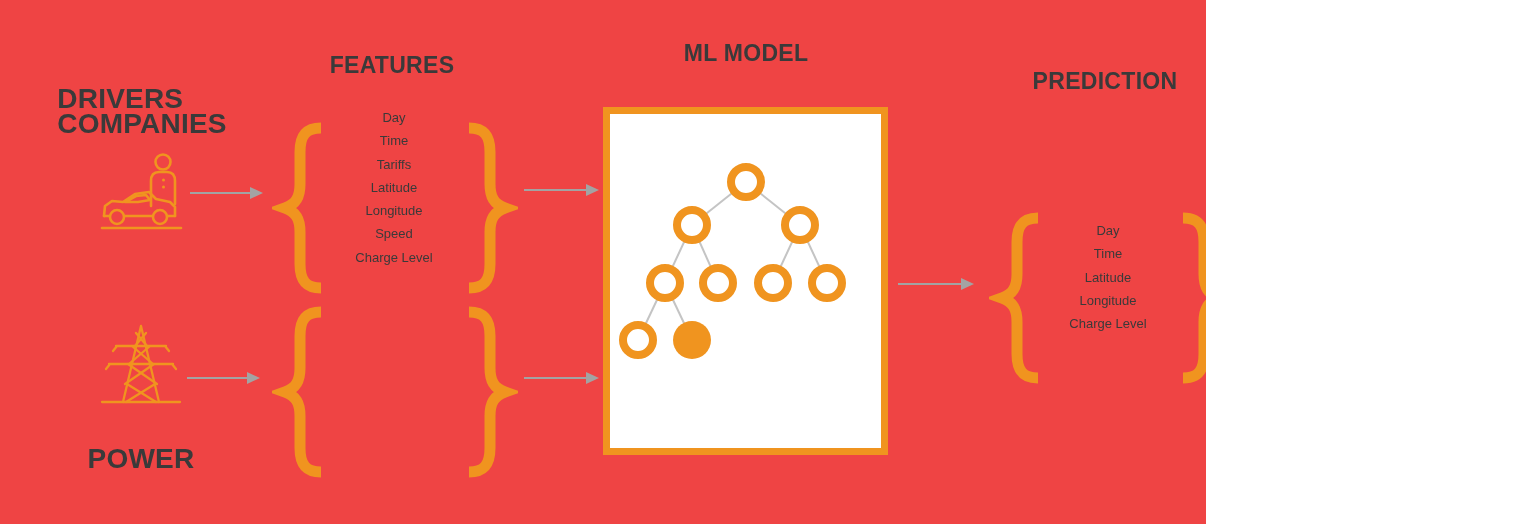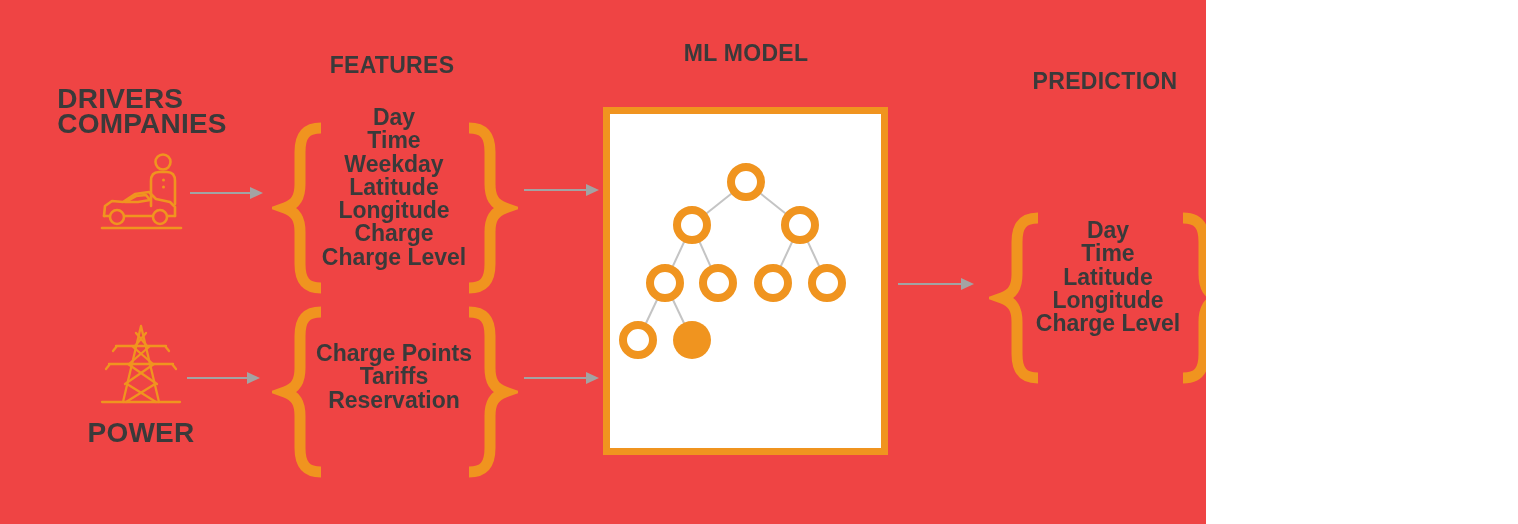--- a/index.html
+++ b/index.html
@@ -17,22 +17,22 @@
     position:absolute;transform:translateX(-50%);
     font-size:23px;font-weight:bold;letter-spacing:0.3px;white-space:nowrap;
     color:var(--dark);
   }
   .src-label{
     position:absolute;transform:translateX(-50%);text-align:left;
     font-size:28px;font-weight:bold;line-height:25px;letter-spacing:0.2px;white-space:nowrap;
     color:var(--dark);
   }
   .list{
-    position:absolute;text-align:center;font-size:23px;line-height:23.3px;
-    color:var(--dark);white-space:nowrap;font-weight:bold;
+    position:absolute;text-align:center;font-size:13px;line-height:23.3px;
+    color:var(--dark);white-space:nowrap;
   }
   .arrow{
     position:absolute;height:2px;background:var(--arrow);
   }
   .arrow::after{
     content:"";position:absolute;right:-13px;top:-5px;width:0;height:0;
     border-left:13px solid var(--arrow);
     border-top:6px solid transparent;border-bottom:6px solid transparent;
   }
   .brace,.icon,.tree{position:absolute;}
@@ -77,21 +77,21 @@
       <path d="M6 80 H 84"></path>
       <path d="M45 4 L27 80 M45 4 L63 80"></path>
       <path d="M40 11 L51 24 M50 11 L39 24"></path>
       <path d="M36 24 L57 42 M54 24 L33 42"></path>
       <path d="M32 42 L61 62 M58 42 L29 62"></path>
       <path d="M31 62 L60 80 M59 62 L30 80"></path>
       <path d="M20 24 H 70 M17 29 L21 24 M69 24 L73 29"></path>
       <path d="M13 42 H 77 M10 47 L14 42 M76 42 L80 47"></path>
     </g>
   </svg>
-  <div class="src-label" style="left:141px;top:420px;">
+  <div class="src-label" style="left:141px;top:446px;">
     <div>POWER</div>
   </div>
 
   <div class="arrow" style="left:190px;top:192px;width:60px;"></div>
   <div class="arrow" style="left:187px;top:377px;width:60px;"></div>
   <div class="arrow" style="left:524px;top:189px;width:62px;"></div>
   <div class="arrow" style="left:524px;top:377px;width:62px;"></div>
   <div class="arrow" style="left:898px;top:283px;width:63px;"></div>
   <div class="arrow" style="left:1240px;top:287px;width:62px;"></div>
 
@@ -99,40 +99,35 @@
     <path d="M49 6 C34 6 28 13 28 30 L28 62 C28 75 24 82 13 86 C24 90 28 97 28 110 L28 142 C28 159 34 166 49 166" fill="none" stroke="var(--orange)" stroke-width="11"></path>
   </svg>
   <svg class="brace" style="left:466px;top:122px;" width="52" height="172" viewBox="0 0 52 172">
     <g transform="translate(52 0) scale(-1 1)">
       <path d="M49 6 C34 6 28 13 28 30 L28 62 C28 75 24 82 13 86 C24 90 28 97 28 110 L28 142 C28 159 34 166 49 166" fill="none" stroke="var(--orange)" stroke-width="11"></path>
     </g>
   </svg>
   <div class="list" style="left:294px;top:106px;width:200px;">
       <div>Day</div>
       <div>Time</div>
-      <div>Weekday</div>
+      <div>Tariffs</div>
       <div>Latitude</div>
       <div>Longitude</div>
-      <div>Charge</div>
+      <div>Speed</div>
       <div>Charge Level</div>
     </div>
 
   <svg class="brace" style="left:272px;top:306px;" width="52" height="172" viewBox="0 0 52 172">
     <path d="M49 6 C34 6 28 13 28 30 L28 62 C28 75 24 82 13 86 C24 90 28 97 28 110 L28 142 C28 159 34 166 49 166" fill="none" stroke="var(--orange)" stroke-width="11"></path>
   </svg>
   <svg class="brace" style="left:466px;top:306px;" width="52" height="172" viewBox="0 0 52 172">
     <g transform="translate(52 0) scale(-1 1)">
       <path d="M49 6 C34 6 28 13 28 30 L28 62 C28 75 24 82 13 86 C24 90 28 97 28 110 L28 142 C28 159 34 166 49 166" fill="none" stroke="var(--orange)" stroke-width="11"></path>
     </g>
   </svg>
-  <div class="list" style="left:294px;top:342px;width:200px;">
-      <div>Charge Points</div>
-      <div>Tariffs</div>
-      <div>Reservation</div>
-    </div>
 
   <div class="ml-box"></div>
   <svg class="tree" style="left:603px;top:107px;" width="285" height="348" viewBox="0 0 285 348">
     <g stroke="var(--edge)" stroke-width="2">
       <line x1="143" y1="75" x2="89" y2="118"></line>
       <line x1="143" y1="75" x2="197" y2="118"></line>
       <line x1="89" y1="118" x2="62" y2="176"></line>
       <line x1="89" y1="118" x2="115" y2="176"></line>
       <line x1="197" y1="118" x2="170" y2="176"></line>
       <line x1="197" y1="118" x2="224" y2="176"></line>

